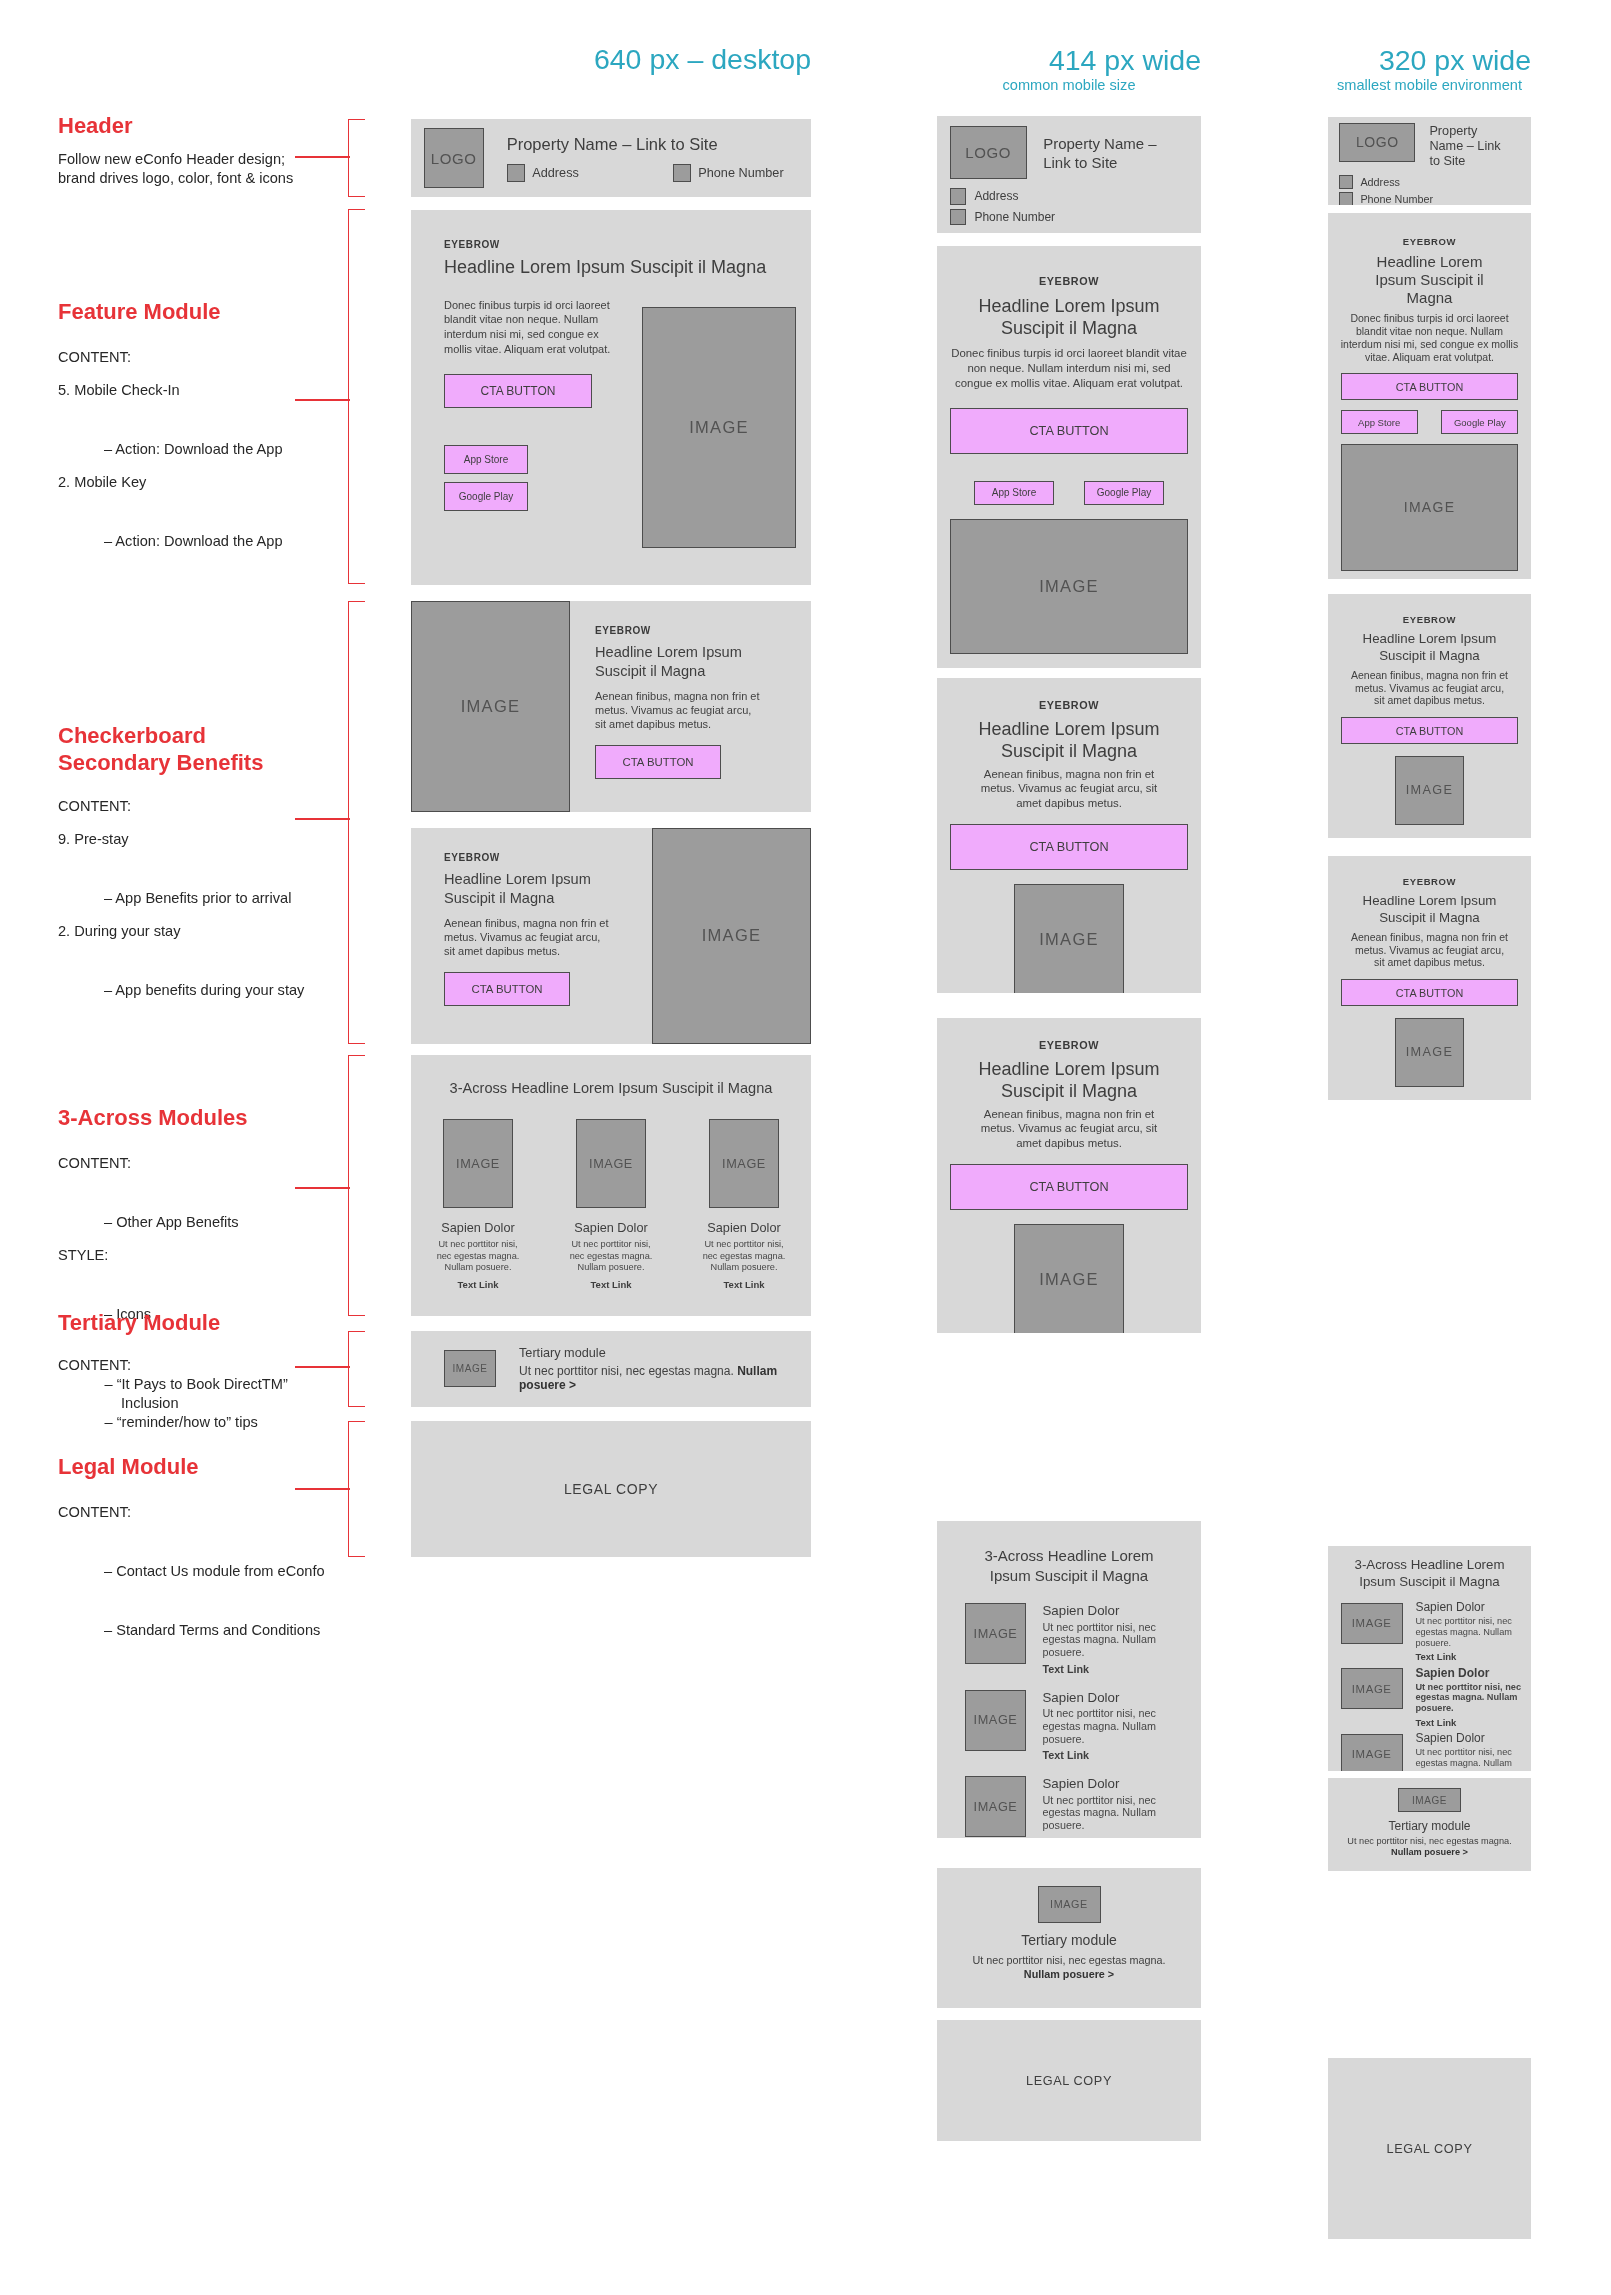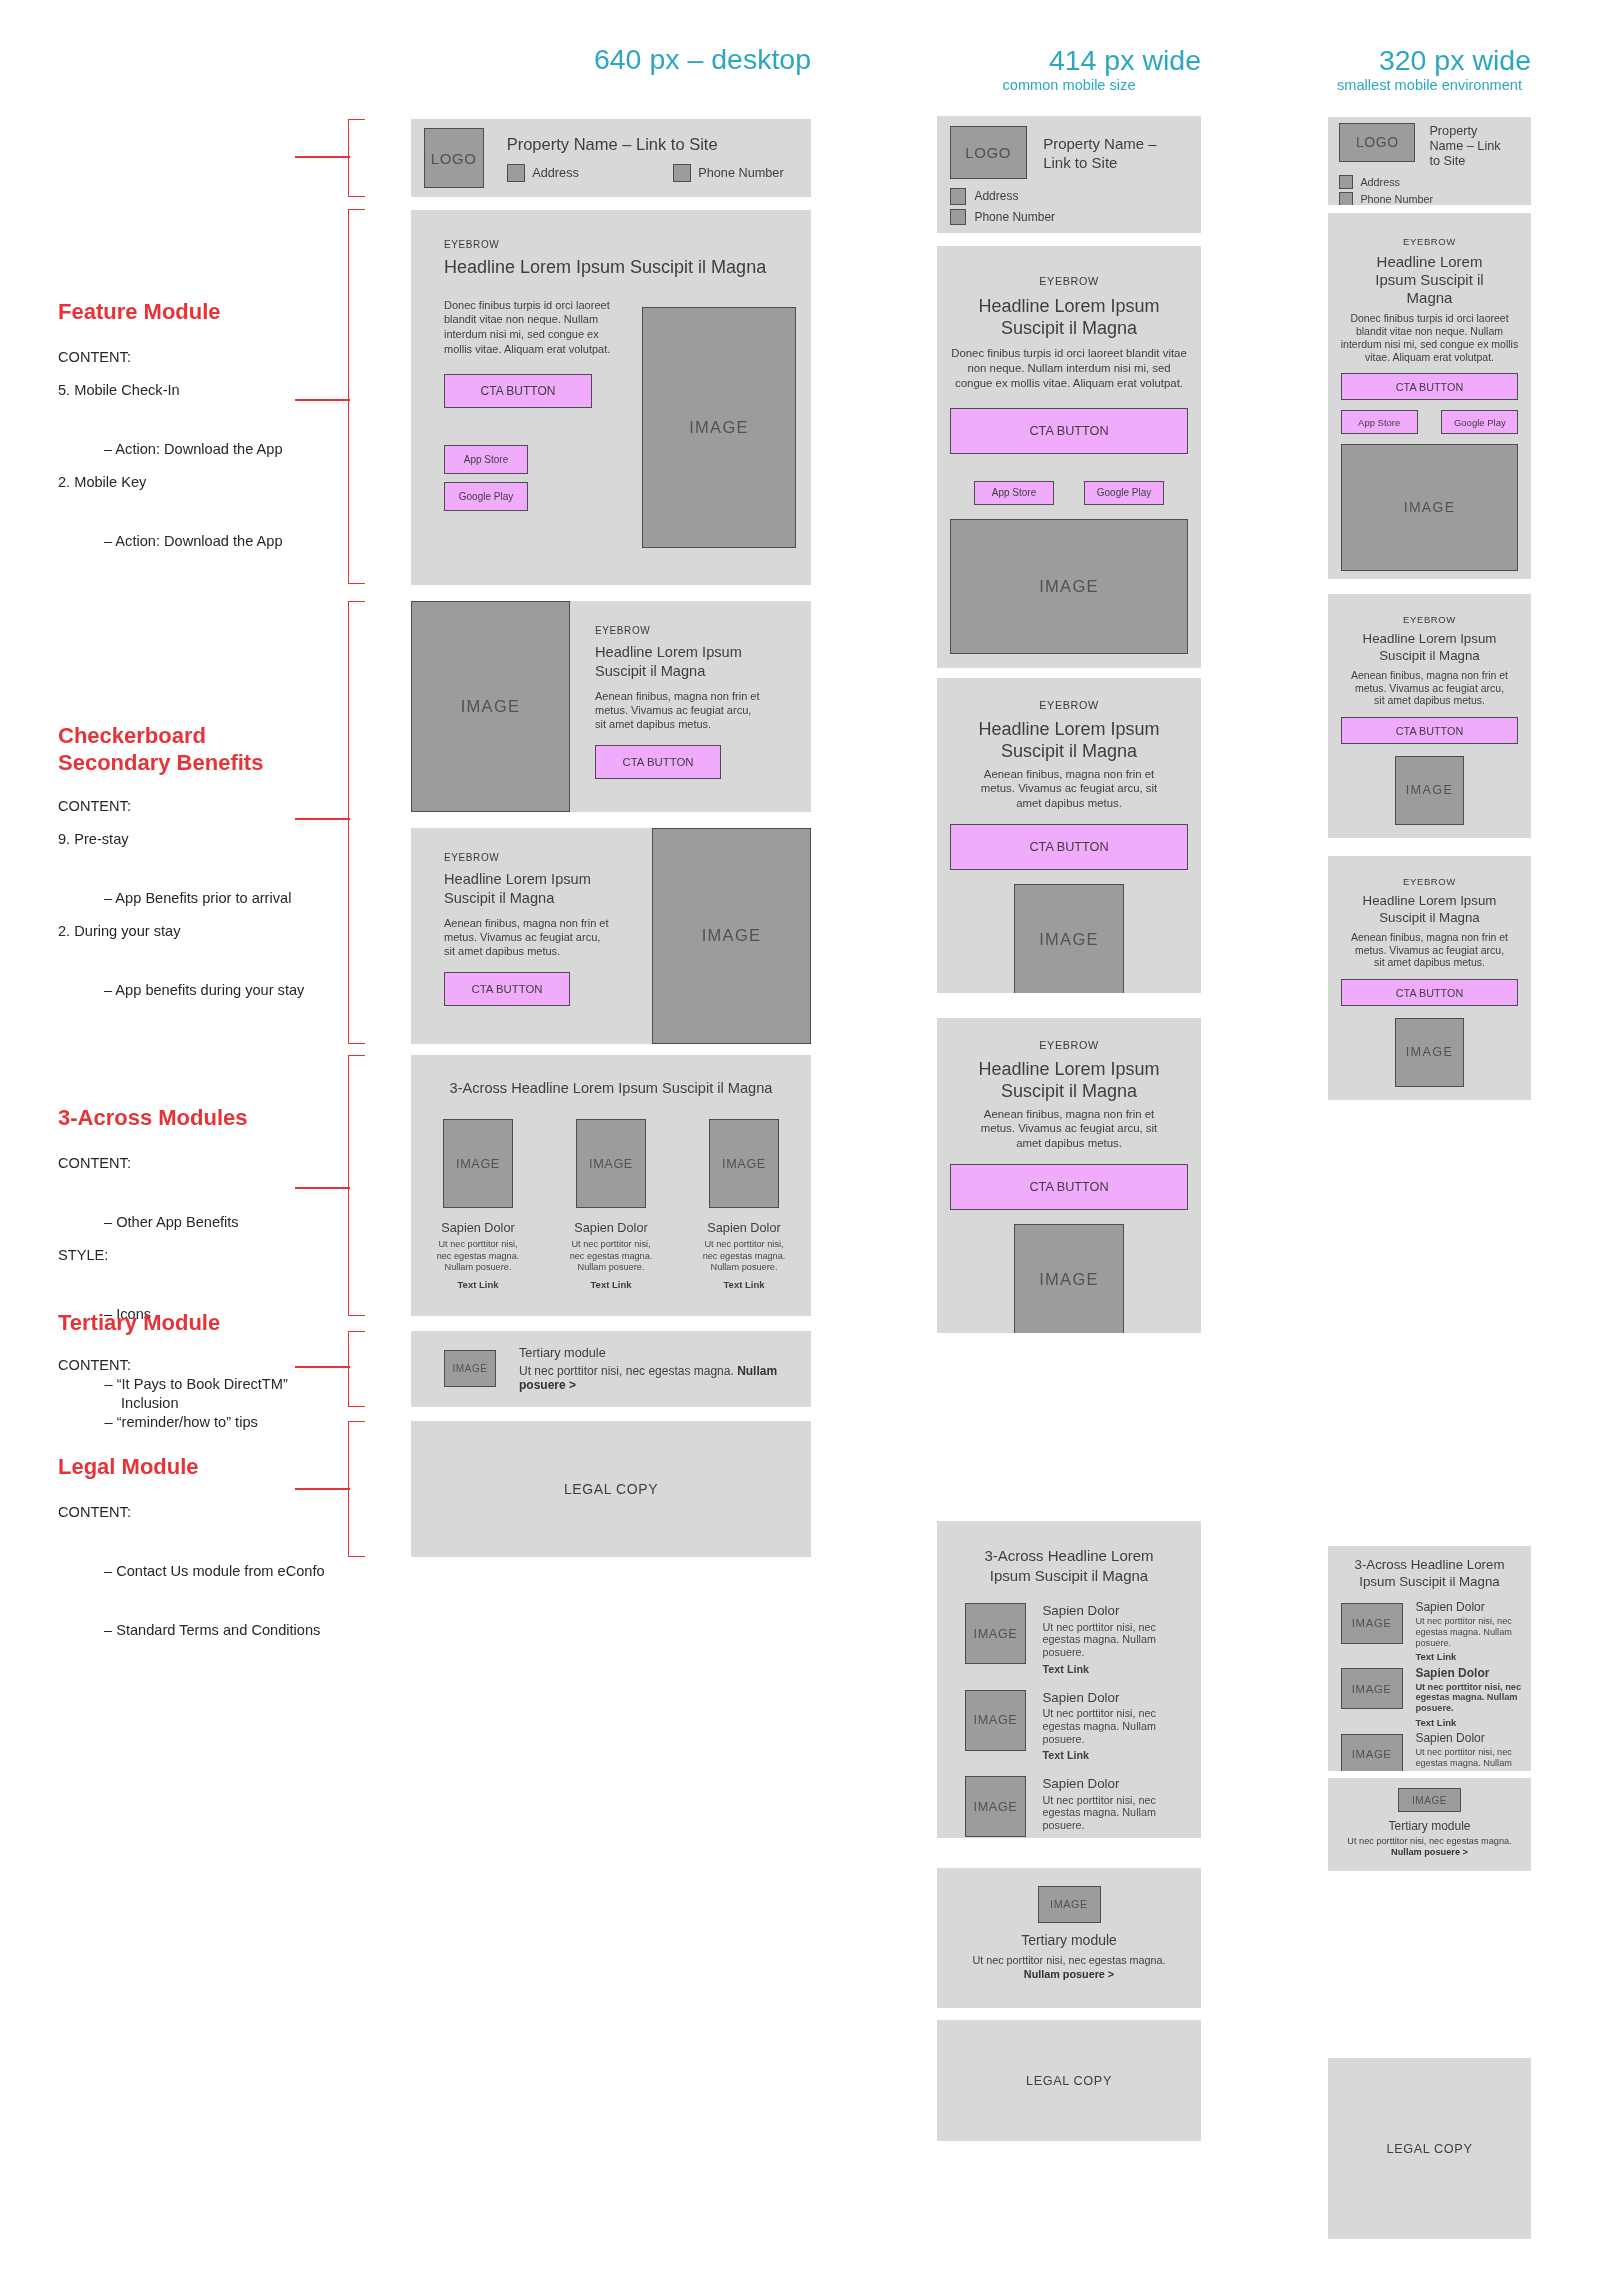--- a/index.html
+++ b/index.html
@@ -43,21 +43,21 @@
   #br5{top:1331px;height:76px;} #st5{top:1366px;}
   #br6{top:1421px;height:136px;} #st6{top:1488px;}
 
   
   .module{background:#d8d8d8;overflow:hidden;}
   .img{background:#9c9c9c;border:1.3px solid #4d4d4d;color:#525252;display:flex;
        align-items:center;justify-content:center;letter-spacing:1.3px;font-size:16.5px;}
   .btn{background:#f0abfc;border:1.3px solid #4d4d4d;display:flex;align-items:center;
        justify-content:center;color:#3e3e3e;}
   .sq{background:#9c9c9c;border:1.3px solid #4d4d4d;display:inline-block;vertical-align:middle;}
-  .eyebrow{font-weight:normal;letter-spacing:0.6px;color:#3a3a3a;}
+  .eyebrow{font-weight:bold;letter-spacing:0.6px;color:#3a3a3a;}
 
   
   #col-desktop{position:absolute;left:411px;top:119px;width:400px;}
   #col-414{position:absolute;left:937px;top:116px;width:264px;}
   #col-320{position:absolute;left:1328px;top:117px;width:203px;}
 
   
   .d-header{height:78px;margin-bottom:12.7px;display:flex;align-items:center;padding:0 12.7px;}
   .d-logo{width:60px;height:60px;font-size:15px;letter-spacing:0.6px;}
   .d-header-right{margin-left:23px;flex:1;}
@@ -203,20 +203,24 @@
   </div>
   <div class="col-title" id="title-414">
     <div class="t">414 px wide</div>
     <div class="s">common mobile size</div>
   </div>
   <div class="col-title" id="title-320">
     <div class="t">320 px wide</div>
     <div class="s">smallest mobile environment</div>
   </div>
 
+  <div class="anno" id="anno-header">
+    <div class="a-title">Header</div>
+    <div class="a-body">Follow new eConfo Header design; brand drives logo, color, font &amp; icons</div>
+  </div>
   <div class="anno" id="anno-feature">
     <div class="a-title">Feature Module</div>
     <div class="a-label">CONTENT:</div>
     <div class="a-item">5. Mobile Check-In</div>
     <div class="a-sub">– Action: Download the App</div>
     <div class="a-item">2. Mobile Key</div>
     <div class="a-sub">– Action: Download the App</div>
   </div>
   <div class="anno" id="anno-checker">
     <div class="a-title">Checkerboard Secondary Benefits</div>

